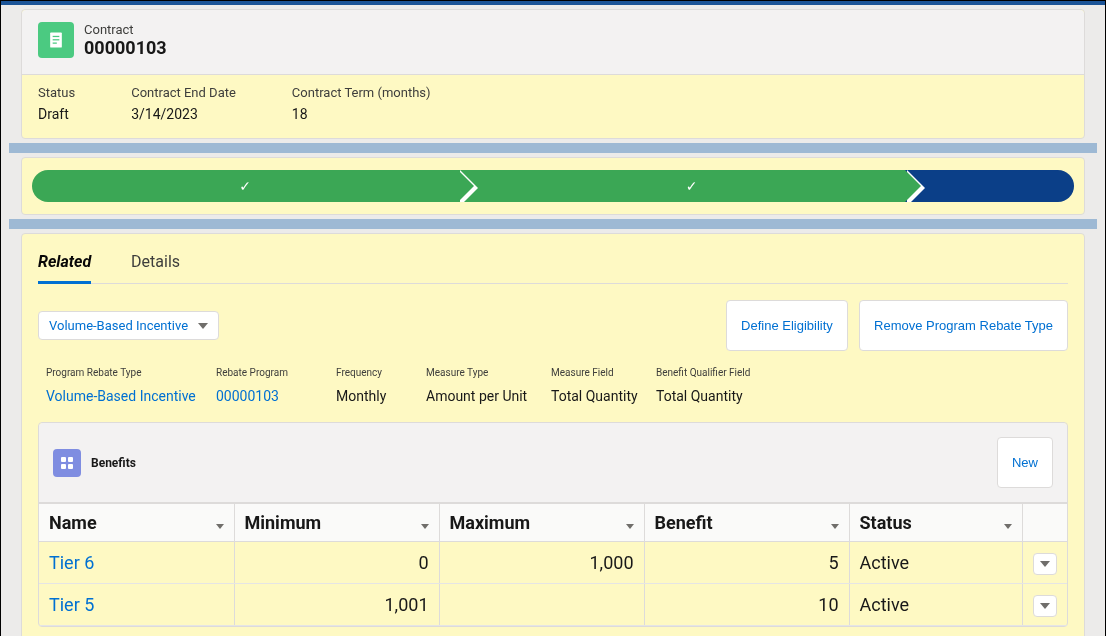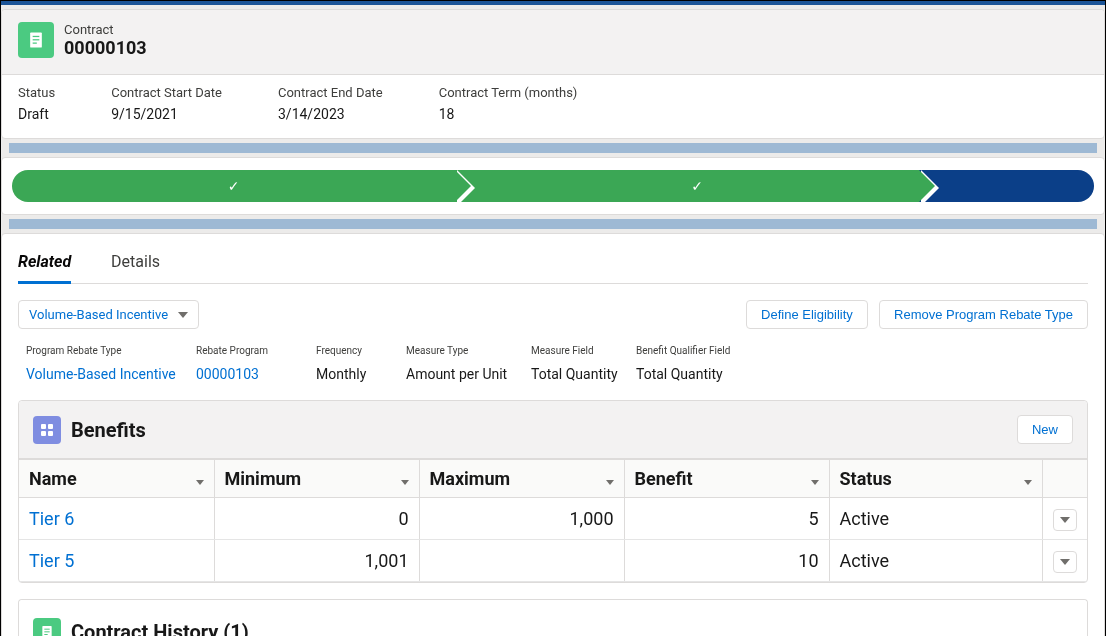--- a/index.html
+++ b/index.html
@@ -16,24 +16,24 @@
     background: #ecebea;
     margin: 0 auto;
     overflow: hidden;
   }
   .hatch {
     height: 4px;
     background: #1b5497;
   }
   
   .card {
-    background: #ffffff;
-    border: 1px solid #dddbda;
-    border-radius: 4px;
-    margin: 4px 0;
+    background: #fef9c3;
+    border: 1px solid #dddbda;
+    border-radius: 4px;
+    margin: 4px 20px;
   }
   .header-card { padding: 0; }
   .header-top {
     background: #f3f2f2;
     padding: 12px 16px 16px 16px;
     display: flex;
     align-items: center;
     gap: 10px;
     border-bottom: 1px solid #dddbda;
     border-radius: 4px 4px 0 0;
@@ -114,21 +114,21 @@
     border-bottom: 3px solid #0070d2;
     margin-bottom: -1px;
     font-style: italic;
   }
 
   .row-between { display:flex; justify-content:space-between; align-items:center; margin-bottom: 16px;}
   .btn {
     border: 1px solid #dddbda;
     background: #fff;
     color: #0070d2;
-    padding: 6px 14px;
+    padding: 17px 14px;
     border-radius: 4px;
     font-size: 13px;
     cursor: pointer;
   }
   .btn + .btn { margin-left: 8px; }
 
   .dropdown-btn {
     border: 1px solid #dddbda;
     background:#fff;
     padding: 6px 10px;
@@ -157,21 +157,21 @@
     border-radius: 4px;
     margin-bottom: 16px;
   }
   .section-header {
     background: #f3f2f2;
     padding: 14px 14px;
     display:flex; align-items:center; justify-content:space-between;
     border-bottom: 1px solid #dddbda;
     border-radius: 4px 4px 0 0;
   }
-  .section-title { display:flex; align-items:center; gap:10px; font-size:20px; font-weight: 700;}
+  .section-title { display:flex; align-items:center; gap:10px; font-size:12px; font-weight: 700;}
   .sec-icon {
     width: 28px; height:28px; border-radius:4px;
     display:flex;align-items:center;justify-content:center;
   }
   .sec-icon.purple { background:#7f8de1; }
   .sec-icon.green { background:#4bca81; }
 
   table.data {
     width:100%;
     border-collapse: collapse;
@@ -233,24 +233,20 @@
       </div>
       <div>
         <div class="eyebrow">Contract</div>
         <div class="title">00000103</div>
       </div>
     </div>
     <div class="header-fields">
       <div>
         <div class="hf-label">Status</div>
         <div class="hf-value">Draft</div>
-      </div>
-      <div>
-        <div class="hf-label">Contract Start Date</div>
-        <div class="hf-value">9/15/2021</div>
       </div>
       <div>
         <div class="hf-label">Contract End Date</div>
         <div class="hf-value">3/14/2023</div>
       </div>
       <div>
         <div class="hf-label">Contract Term (months)</div>
         <div class="hf-value">18</div>
       </div>
     </div>

